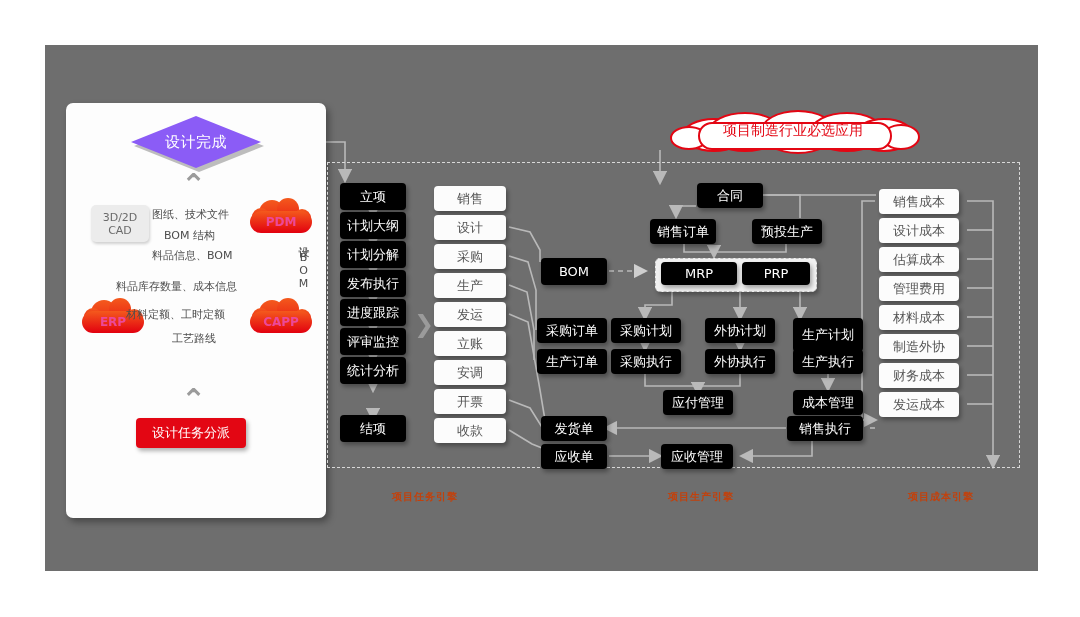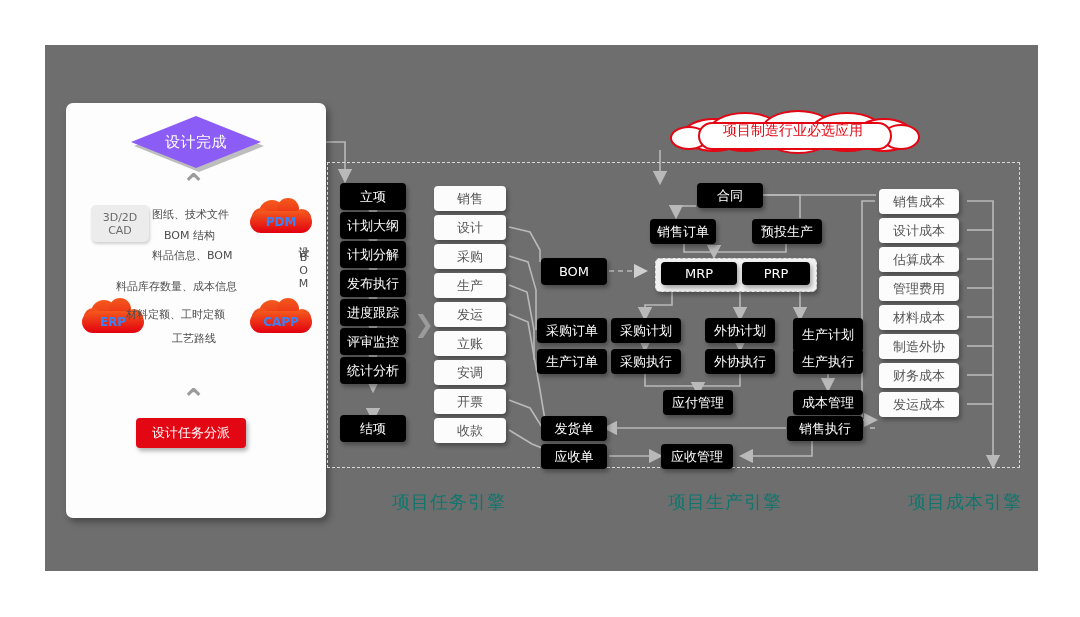--- a/index.html
+++ b/index.html
@@ -31,21 +31,21 @@
       background:linear-gradient(180deg,#f4591d 0%,#e2000f 100%);}
   .cloud .cb1{position:absolute;left:9px;top:2px;width:26px;height:26px;border-radius:50%;
       background:linear-gradient(180deg,#f4591d 0%,#ea2513 100%);}
   .cloud .cb2{position:absolute;left:27px;top:0px;width:22px;height:22px;border-radius:50%;
       background:linear-gradient(180deg,#f4591d 0%,#ea2513 100%);}
   .cloud .cb3{position:absolute;left:2px;top:10px;width:18px;height:18px;border-radius:50%;
       background:linear-gradient(180deg,#f4591d 0%,#e2000f 100%);}
   .cloud .cb4{position:absolute;left:43px;top:11px;width:18px;height:18px;border-radius:50%;
       background:linear-gradient(180deg,#f4591d 0%,#e2000f 100%);}
   .cloud .ctext{position:absolute;left:0;top:13px;width:62px;height:22px;display:flex;
-      align-items:center;justify-content:center;color:#3b82f6;font-weight:bold;font-size:12px;z-index:4;}
+      align-items:center;justify-content:center;color:#ec4899;font-weight:bold;font-size:12px;z-index:4;}
 
   .ltext{position:absolute;color:#4d4d4d;font-size:11px;white-space:nowrap;}
   .ltext-v{position:absolute;color:#4d4d4d;font-size:11px;white-space:nowrap;
       writing-mode:vertical-rl;text-orientation:upright;line-height:12px;}
 
   .redbtn{position:absolute;background:#e30613;color:#fff;border-radius:4px;
       display:flex;align-items:center;justify-content:center;font-size:13px;
       box-shadow:2px 3px 4px rgba(0,0,0,.3);}
   .panel-caption{position:absolute;left:66px;top:469px;width:260px;text-align:center;
       color:#3a3a3a;font-size:15px;font-weight:bold;letter-spacing:1px;}
@@ -62,21 +62,21 @@
 
   
   .fbox{position:absolute;border-radius:4px;display:flex;align-items:center;
       justify-content:center;font-size:13px;white-space:nowrap;}
   .fbox.red{background:#000000;color:#fff;box-shadow:2px 3px 4px rgba(0,0,0,.32);}
   .fbox.white{background:#fcfcfc;color:#555;box-shadow:2px 3px 4px rgba(0,0,0,.32);}
 
   .group-box{position:absolute;background:#f1f1f1;border:1px dashed #bdbdbd;border-radius:5px;
       box-shadow:2px 3px 4px rgba(0,0,0,.3);}
 
-  .engine-label{position:absolute;color:#0f766e;font-size:18px;font-weight:normal;
+  .engine-label{position:absolute;color:#c2410c;font-size:10px;font-weight:bold;
       letter-spacing:1px;white-space:nowrap;}
 
   svg.wires{position:absolute;left:0;top:0;width:1080px;height:617px;pointer-events:none;}
 </style>
 </head>
 <body>
 
 <div class="canvas">
   <div class="gray-stage"></div>
 

